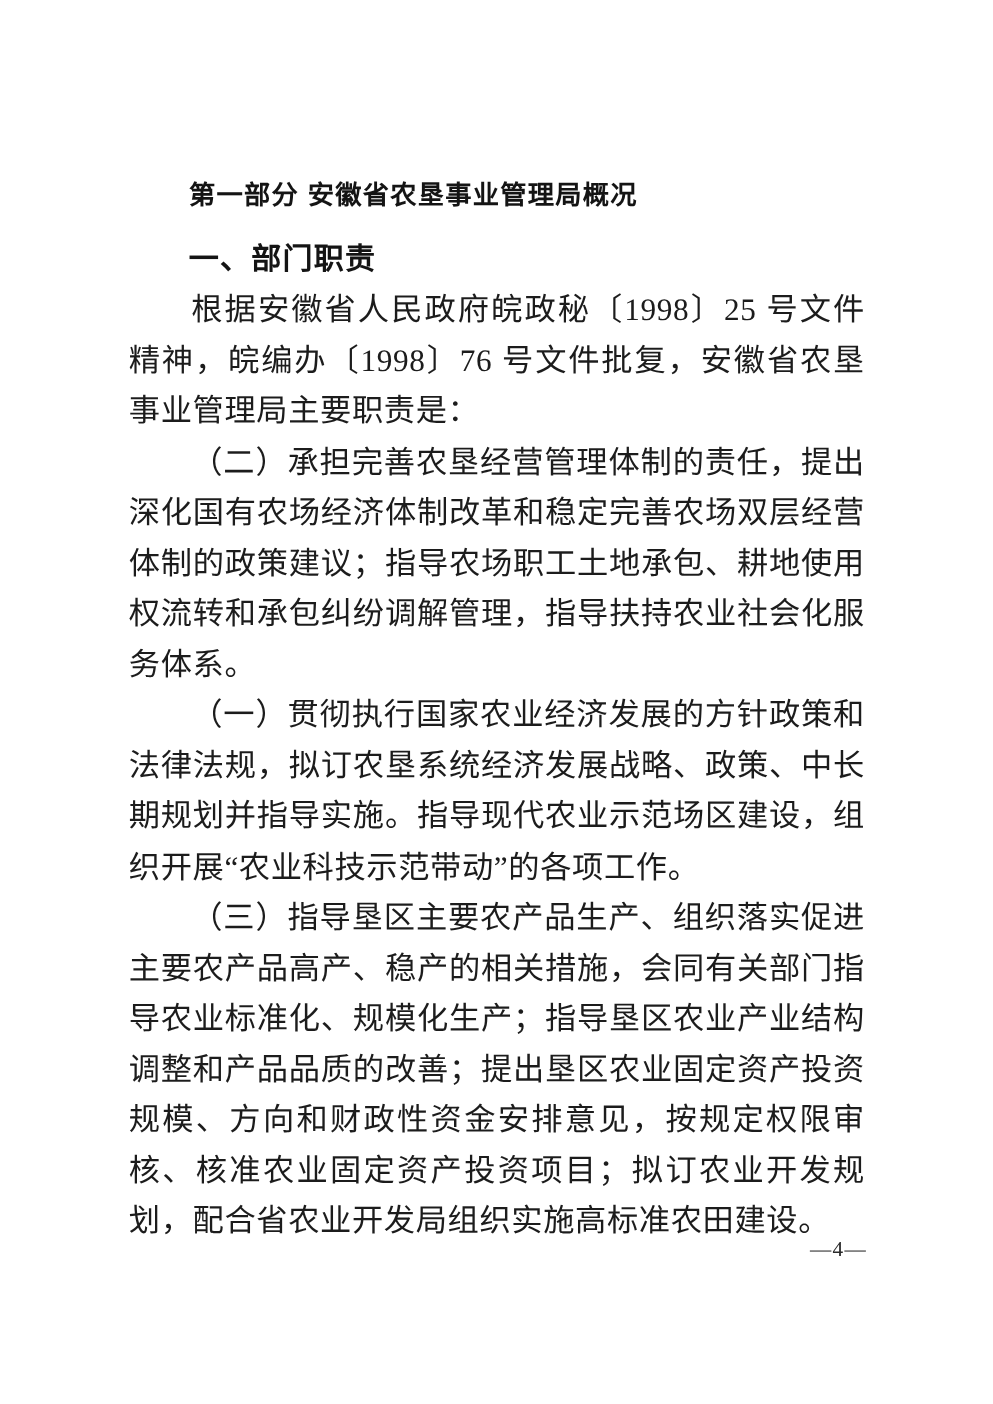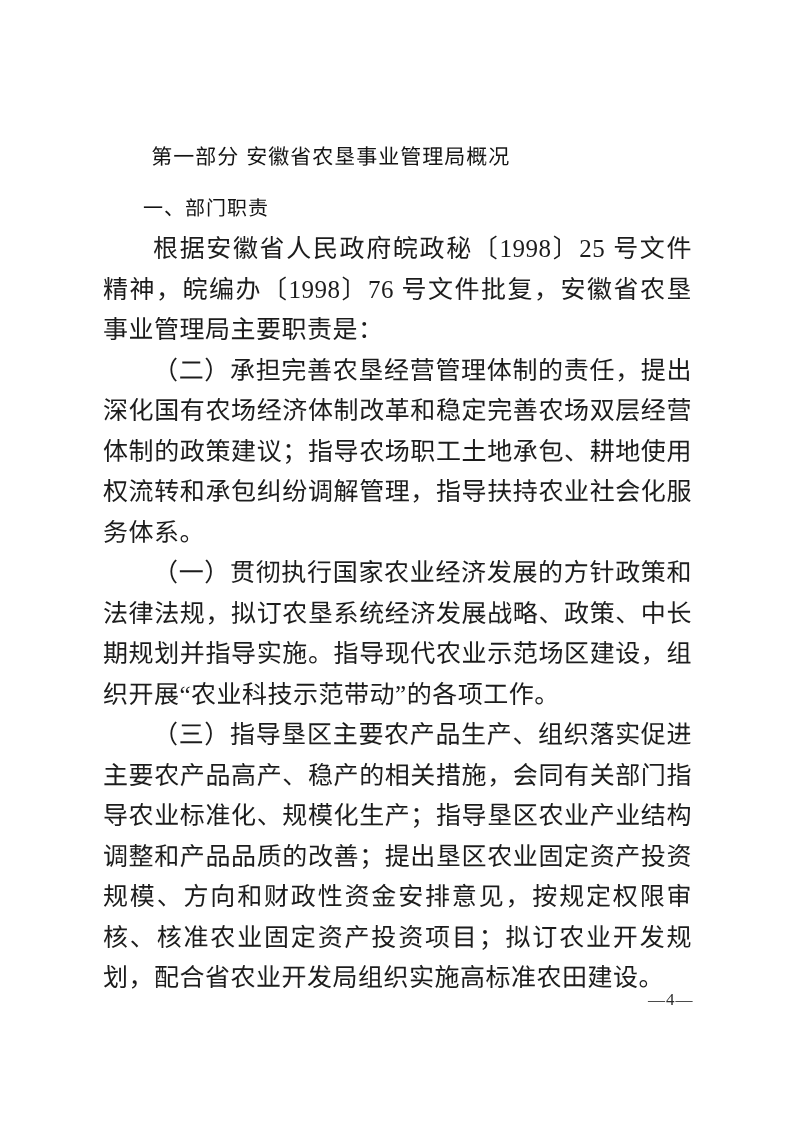--- a/index.html
+++ b/index.html
@@ -13,31 +13,31 @@
     position: relative;
     width: 794px;
     height: 1123px;
     background: #ffffff;
     color: #1c1c1c;
     font-family: "Liberation Serif", "DejaVu Serif", serif;
     padding: 145px 102px 0 103px;
   }
   .doc-title {
     font-family: "Liberation Sans", "DejaVu Sans", sans-serif;
-    font-weight: normal;
+    font-weight: bold;
     font-size: 21px;
     line-height: 24px;
     text-indent: 2.3em;
     letter-spacing: 1px;
     color: #141414;
   }
   .section-heading {
     font-family: "Liberation Sans", "DejaVu Sans", sans-serif;
-    font-weight: normal;
-    font-size: 20px;
+    font-weight: bold;
+    font-size: 24px;
     line-height: 24px;
     margin-top: 27px;
     text-indent: 2em;
     letter-spacing: 1px;
     color: #141414;
   }
   .body-text {
     margin-top: 9px;
   }
   .body-text p {

